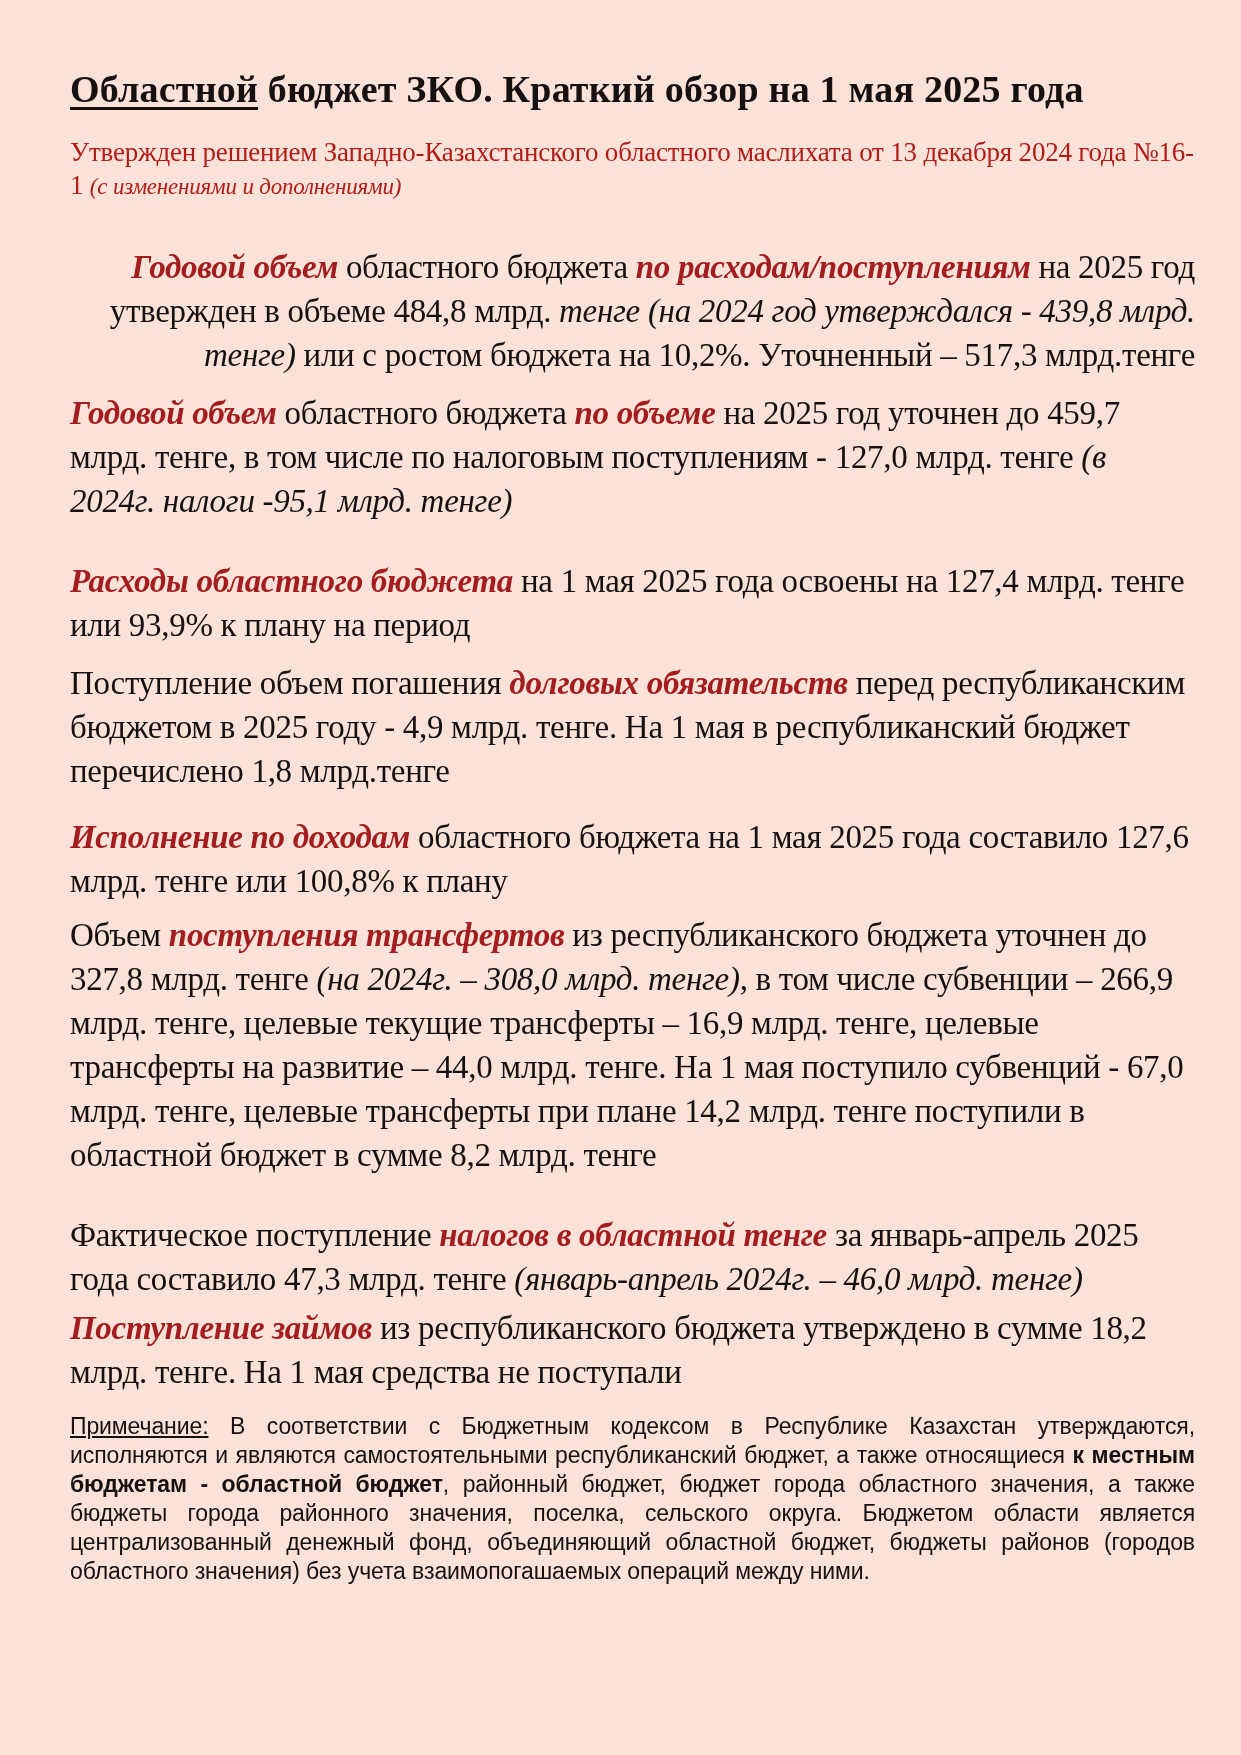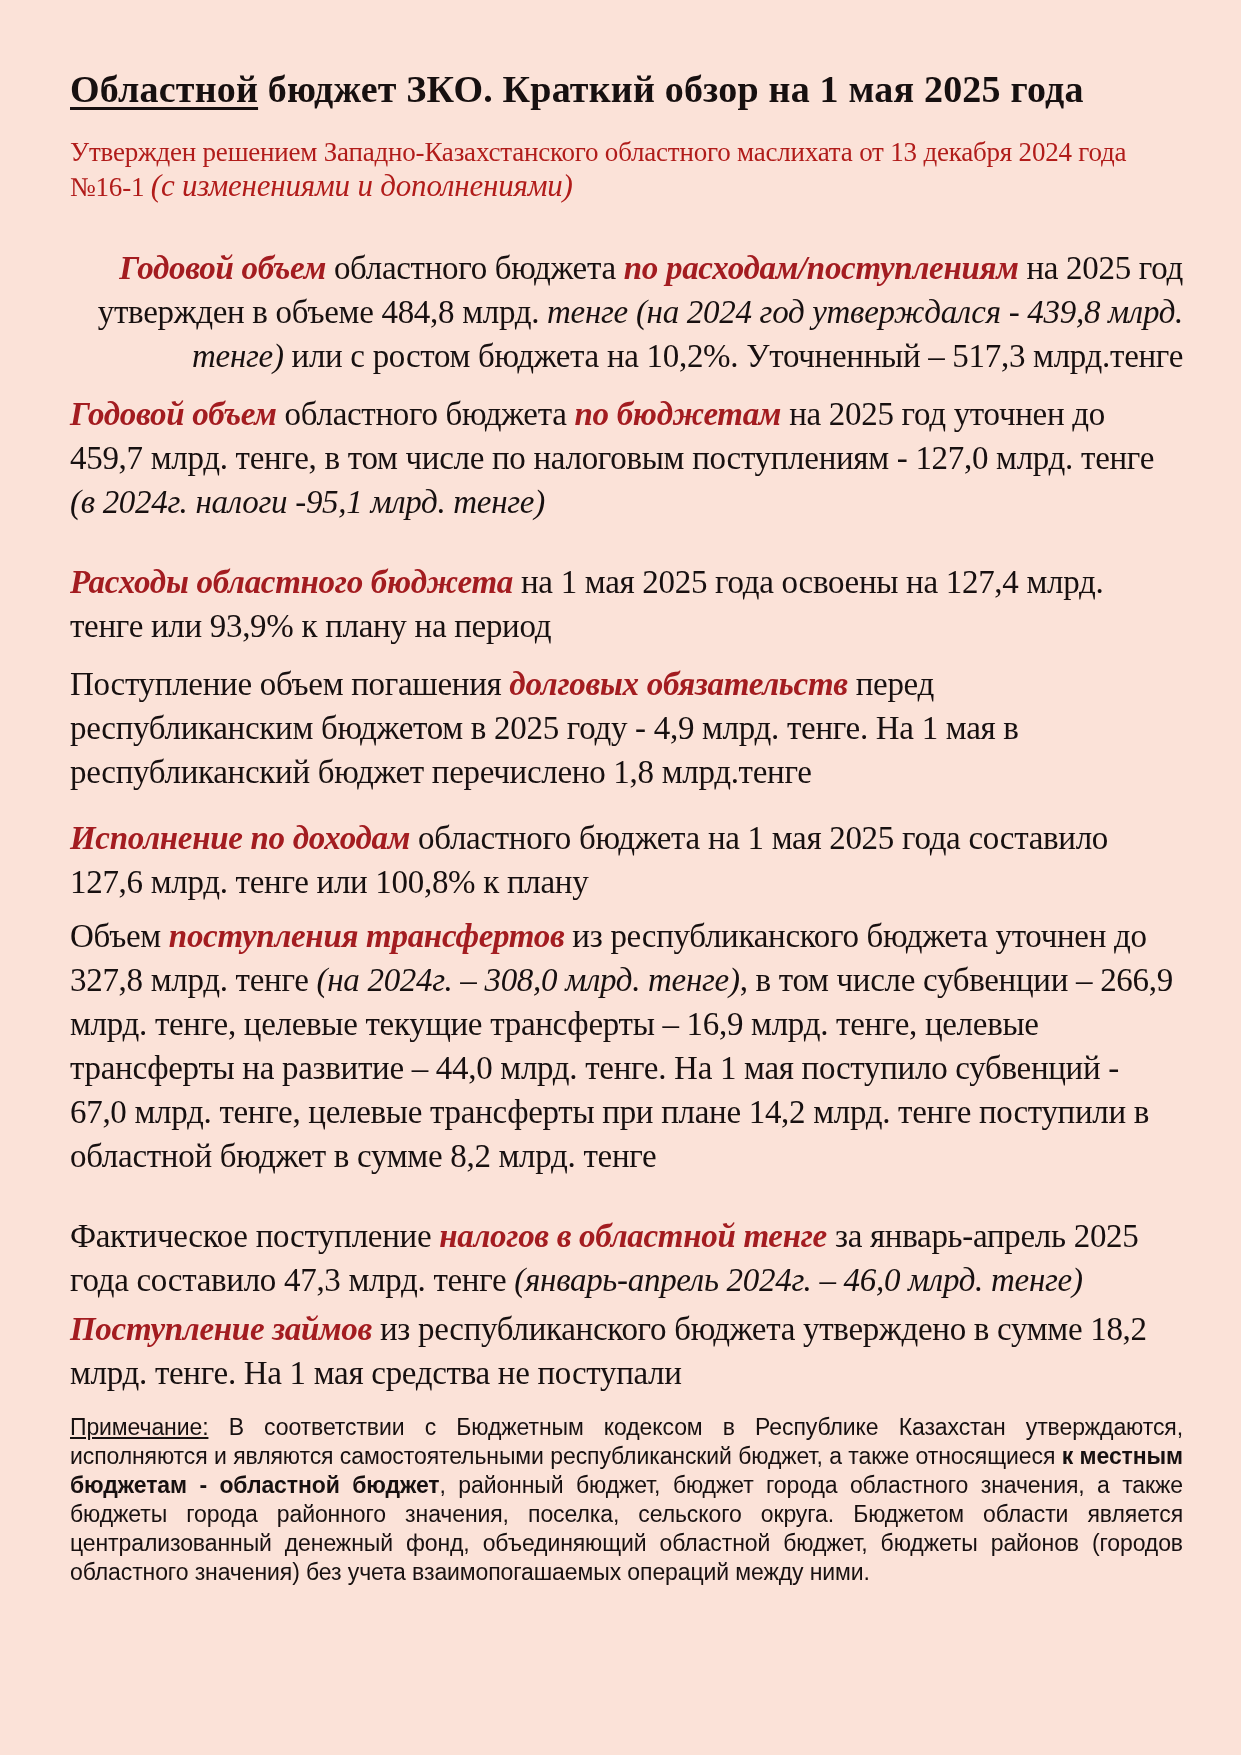--- a/index.html
+++ b/index.html
@@ -11,21 +11,21 @@
   *{box-sizing:border-box;}
   html,body{margin:0;padding:0;}
   body{
     width:1241px;height:1755px;overflow:hidden;
     background:var(--bg);
     color:var(--ink);
     font-family:"Liberation Serif", serif;
   }
   .page{
     width:1241px;height:1755px;
-    padding:66px 58px 0 70px;
+    padding:66px 46px 0 70px;
     overflow:hidden;
   }
   .title{
     margin:0;
     font-size:38px;
     line-height:46px;
     font-weight:bold;
     letter-spacing:0.2px;
     white-space:nowrap;
   }
@@ -34,21 +34,21 @@
     text-decoration-thickness:3px;
     text-underline-offset:5px;
   }
   .subtitle{
     margin:24px 0 0 0;
     font-size:27px;
     line-height:33px;
     color:var(--red-subtitle);
     letter-spacing:-0.2px;
   }
-  .subtitle .run-is{font-style:italic;font-size:31px;}
+  .subtitle .run-is{font-style:italic;font-size:23px;}
   .body-para{
     margin:0;
     font-size:33px;
     line-height:44px;
     letter-spacing:-0.3px;
   }
   .para-1{margin-top:42px;text-align:right;}
   .para-2{margin-top:14px;}
   .para-3{margin-top:36px;}
   .para-4{margin-top:14px;}
@@ -77,21 +77,21 @@
 </head>
 <body style="background: rgb(251, 226, 216);">
 
 <div class="page">
   <h1 class="title"><span class="u-part">Областной</span><span> бюджет ЗКО. Краткий обзор на 1 мая 2025 года</span></h1>
 
   <p class="subtitle"><span class="run-n">Утвержден решением Западно-Казахстанского областного маслихата от 13 декабря 2024 года №16-1 </span><span class="run-is">(с изменениями и дополнениями)</span></p>
 
   <div id="paragraphs">
       <p class="body-para para-1"><span class="run-rbi">Годовой объем</span><span class="run-n"> областного бюджета </span><span class="run-rbi">по расходам/поступлениям</span><span class="run-n"> на 2025 год утвержден в объеме 484,8 млрд. </span><span class="run-i">тенге (на 2024 год утверждался - 439,8 млрд. тенге)</span><span class="run-n"> или с ростом бюджета на 10,2%. Уточненный – 517,3 млрд.тенге</span></p>
-      <p class="body-para para-2"><span class="run-rbi">Годовой объем</span><span class="run-n"> областного бюджета </span><span class="run-rbi">по бюджетам</span><span class="run-n"> на 2025 год уточнен до 459,7 млрд. тенге, в том числе по налоговым поступлениям - 127,0 млрд. тенге </span><span class="run-i">(в 2024г. налоги -95,1 млрд. тенге)</span></p>
+      <p class="body-para para-2"><span class="run-rbi">Годовой объем</span><span class="run-n"> областного бюджета </span><span class="run-rbi">по объеме</span><span class="run-n"> на 2025 год уточнен до 459,7 млрд. тенге, в том числе по налоговым поступлениям - 127,0 млрд. тенге </span><span class="run-i">(в 2024г. налоги -95,1 млрд. тенге)</span></p>
       <p class="body-para para-3"><span class="run-rbi">Расходы областного бюджета</span><span class="run-n"> на 1 мая 2025 года освоены на 127,4 млрд. тенге или 93,9% к плану на период</span></p>
       <p class="body-para para-4"><span class="run-n">Поступление объем погашения </span><span class="run-rbi">долговых обязательств</span><span class="run-n"> перед республиканским бюджетом в 2025 году - 4,9 млрд. тенге. На 1 мая в республиканский бюджет перечислено 1,8 млрд.тенге</span></p>
       <p class="body-para para-5"><span class="run-rbi">Исполнение по доходам</span><span class="run-n"> областного бюджета на 1 мая 2025 года составило 127,6 млрд. тенге или 100,8% к плану</span></p>
       <p class="body-para para-6"><span class="run-n">Объем </span><span class="run-rbi">поступления трансфертов</span><span class="run-n"> из республиканского бюджета уточнен до 327,8 млрд. тенге </span><span class="run-i">(на 2024г. – 308,0 млрд. тенге)</span><span class="run-n">, в том числе субвенции – 266,9 млрд. тенге, целевые текущие трансферты – 16,9 млрд. тенге, целевые трансферты на развитие – 44,0 млрд. тенге. На 1 мая поступило субвенций - 67,0 млрд. тенге, целевые трансферты при плане 14,2 млрд. тенге поступили в областной бюджет в сумме 8,2 млрд. тенге</span></p>
       <p class="body-para para-7"><span class="run-n">Фактическое поступление </span><span class="run-rbi">налогов в областной тенге</span><span class="run-n"> за январь-апрель 2025 года составило 47,3 млрд. тенге </span><span class="run-i">(январь-апрель 2024г. – 46,0 млрд. тенге)</span></p>
       <p class="body-para para-8"><span class="run-rbi">Поступление займов</span><span class="run-n"> из республиканского бюджета утверждено в сумме 18,2 млрд. тенге. На 1 мая средства не поступали</span></p>
     </div>
 
   <p class="footnote"><span class="run-u">Примечание:</span><span class="run-n"> В соответствии с Бюджетным кодексом в Республике Казахстан утверждаются, исполняются и являются самостоятельными республиканский бюджет, а также относящиеся </span><span class="run-b">к местным бюджетам - областной бюджет</span><span class="run-n">, районный бюджет, бюджет города областного значения, а также бюджеты города районного значения, поселка, сельского округа. Бюджетом области является централизованный денежный фонд, объединяющий областной бюджет, бюджеты районов (городов областного значения) без учета взаимопогашаемых операций между ними.</span></p>
 </div>

